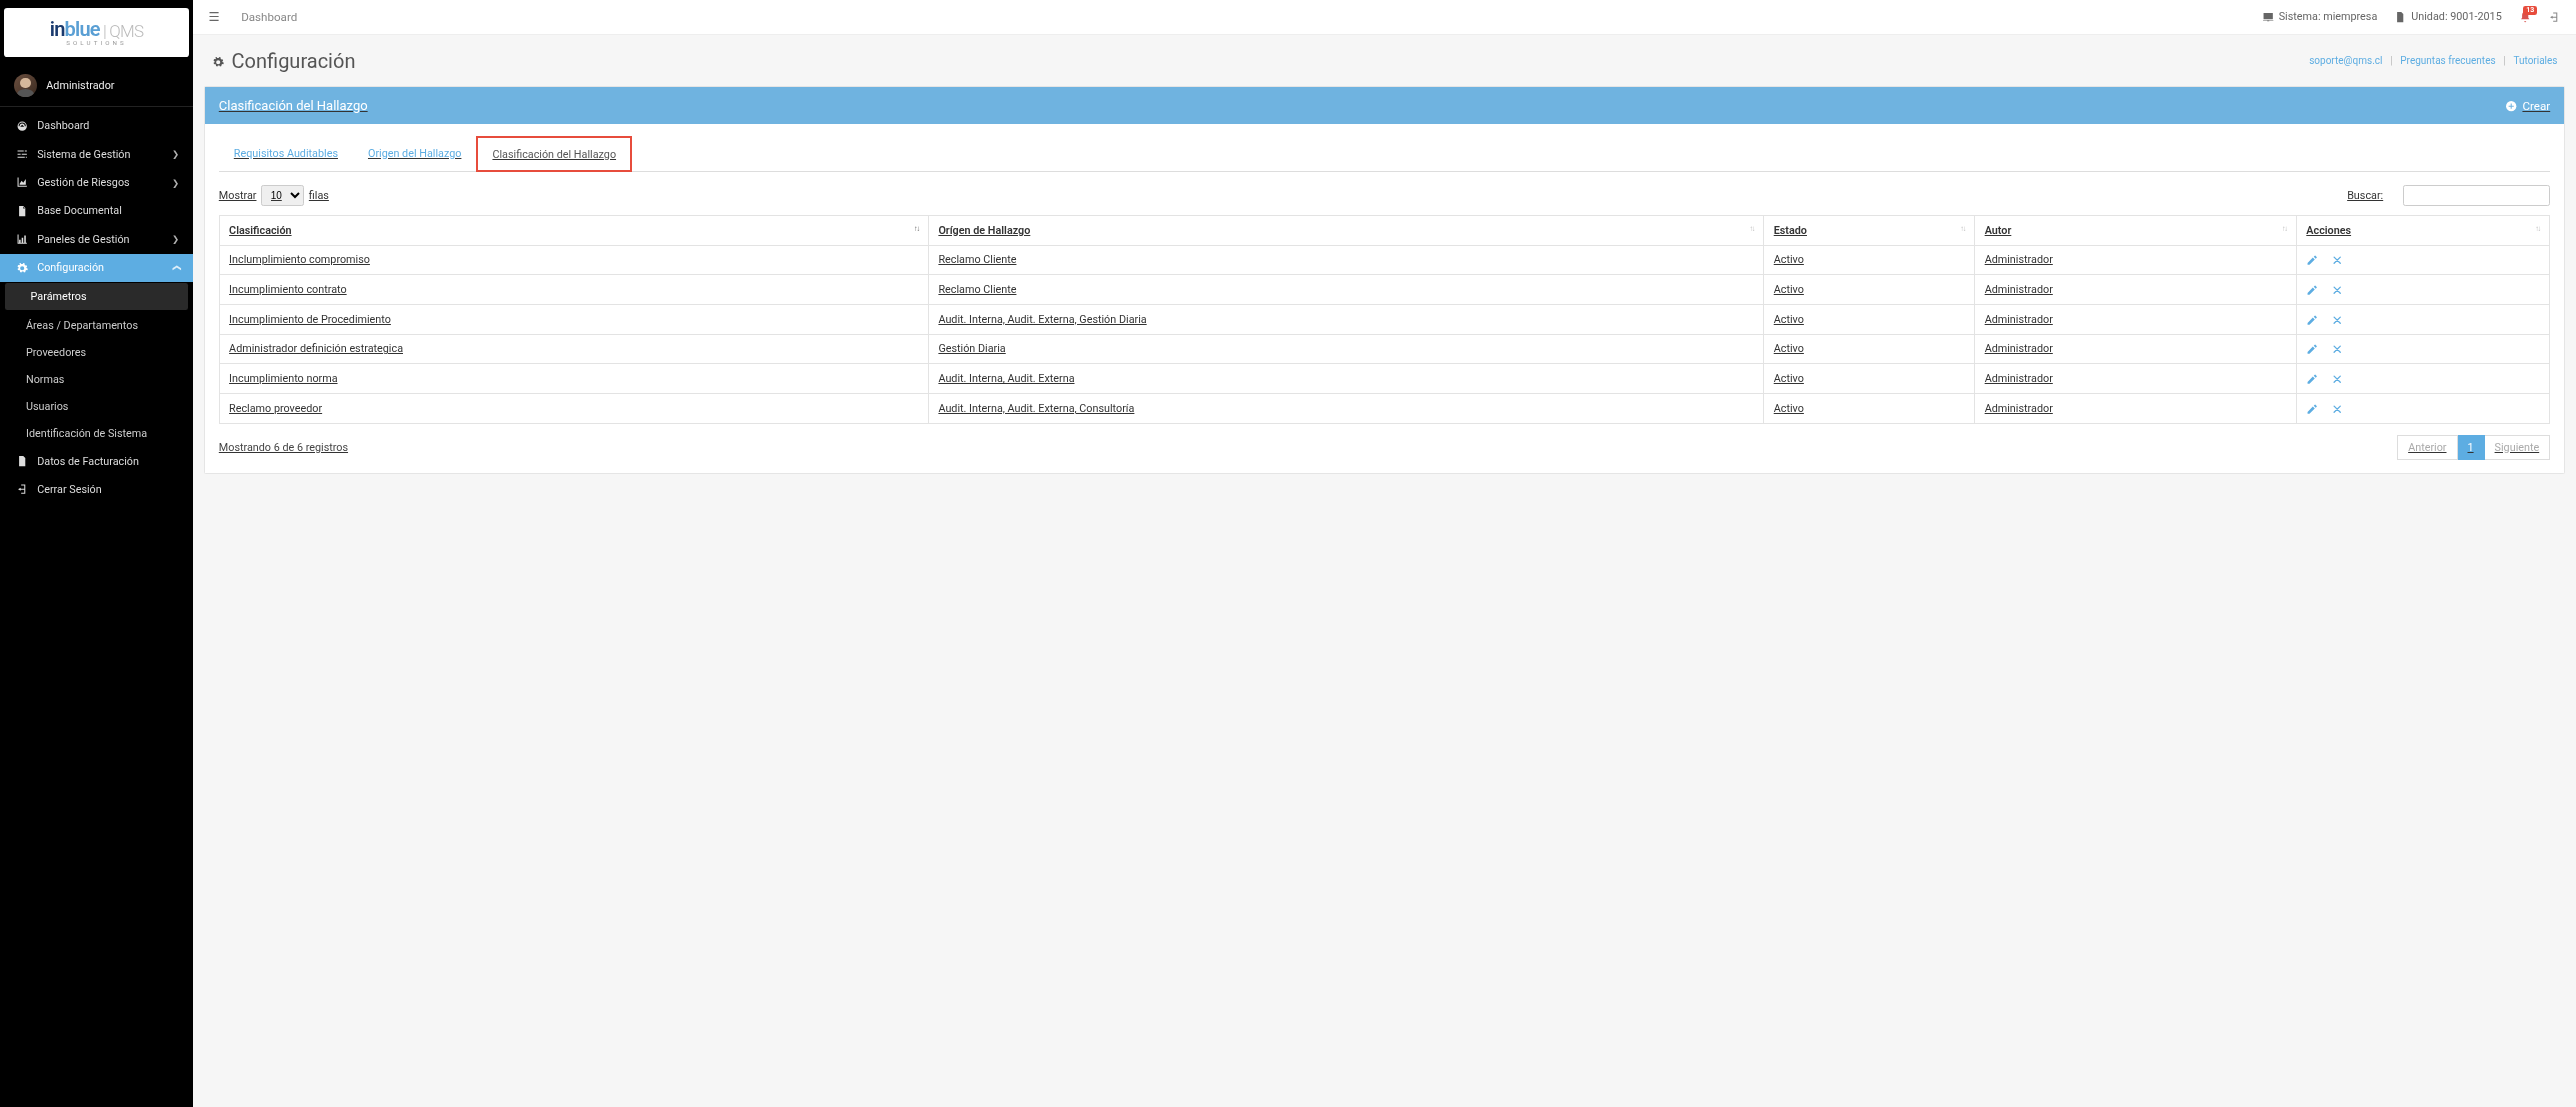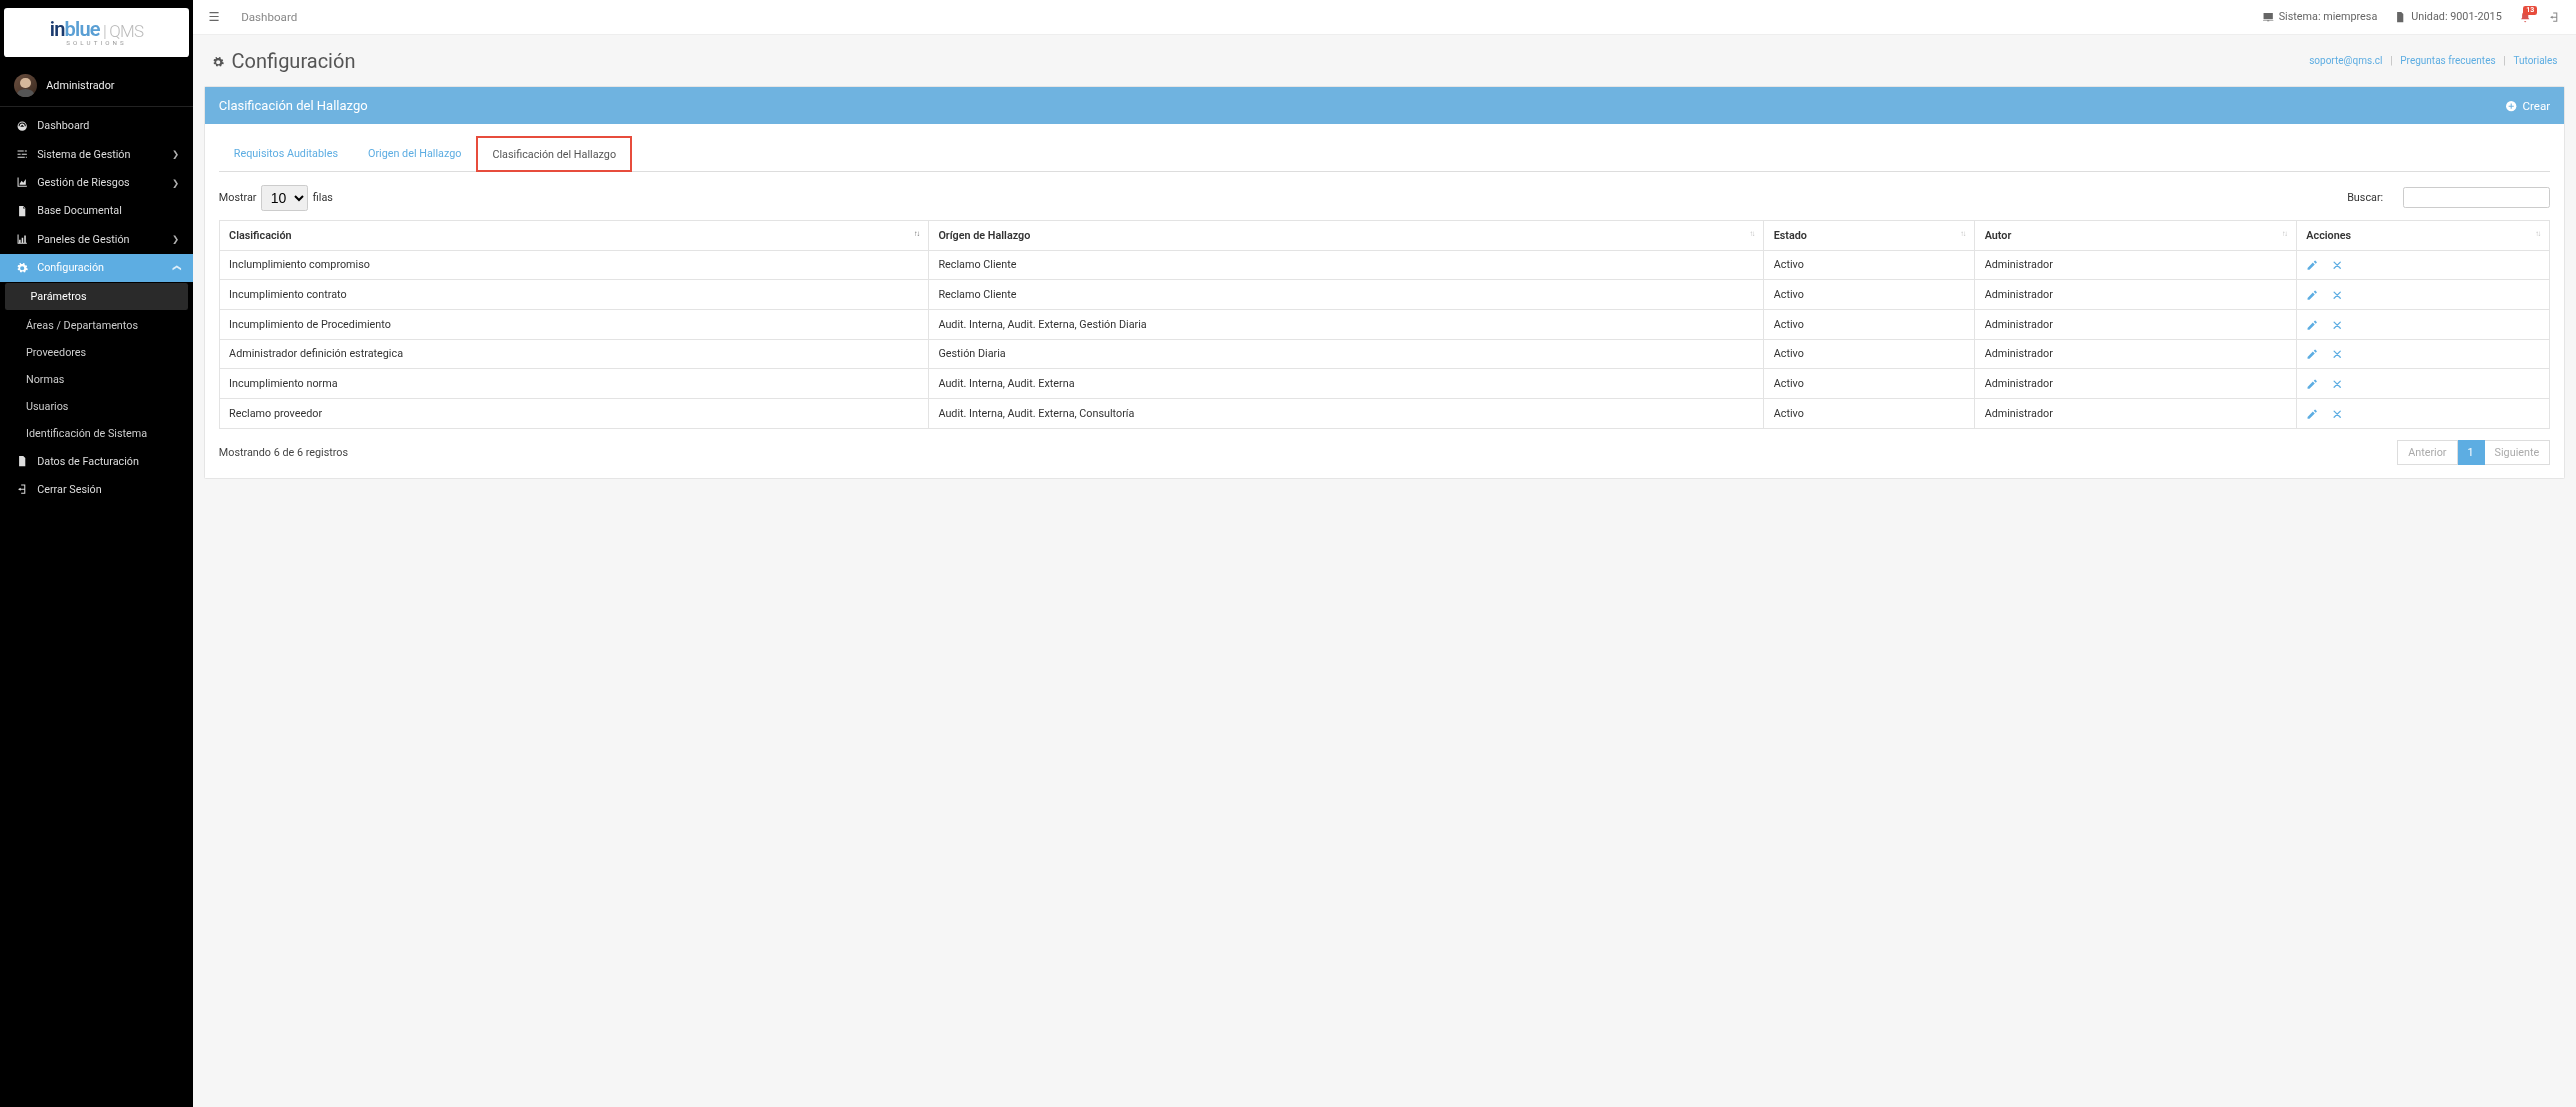--- a/index.html
+++ b/index.html
@@ -39,31 +39,31 @@
   .badge { position: absolute; top: -4.6px; right: -6.2px; background: #e74c3c; color: #fff; font-size: 7px; padding: 0.8px 3.1px; border-radius: 2.3px; font-weight: bold; }
   .logout-icon { cursor: pointer; color: #888; }
 
   .page-header { display: flex; align-items: center; padding: 14px 18.5px 6.2px; }
   .page-header h1 { font-size: 20px; font-weight: 400; color: #555; display: flex; align-items: center; gap: 7.7px; }
   .gear-lg { color: #555; }
   .header-links { margin-left: auto; display: flex; gap: 7.7px; font-size: 10px; }
   .header-links a { color: #5dade2; text-decoration: none; }
   .sep { color: #bbb; }
 
-  .panel { margin: 7.7px 10.8px 15.5px; background: #fff; border: 0.8px solid #e5e5e5; border-radius: 1.5px; }
+  .panel { margin: 7.7px 10.8px 15.5px; background: #fff; border: 0.8px solid #e5e5e5; border-radius: 1.5px; text-decoration: underline; }
   .panel-head { background: #6fb3e0; color: #fff; padding: 10.8px 14px; display: flex; align-items: center; font-size: 13px; }
   .panel-head .create-btn { margin-left: auto; display: flex; align-items: center; gap: 4.6px; cursor: pointer; font-size: 11.6px; }
   .panel-body { padding: 12.4px 14px; }
 
   .tabs { display: flex; border-bottom: 0.8px solid #ddd; margin-bottom: 12.4px; }
   .tab { padding: 9.3px 14px; color: #5dade2; cursor: pointer; font-size: 10.8px; border: 0.8px solid transparent; border-bottom: none; margin-bottom: -0.8px; }
   .tab.active { color: #555; border: 2.3px solid #e74c3c; background: #fff; position: relative; }
 
   .table-controls { display: flex; align-items: center; margin-bottom: 9.3px; font-size: 10.8px; color: #333; }
-  .length-sel { margin: 0 4.6px; padding: 3.1px 4.6px; border: 0.8px solid #ccc; border-radius: 2.3px; font-size: 14px; }
+  .length-sel { margin: 0 4.6px; padding: 3.1px 4.6px; border: 0.8px solid #ccc; border-radius: 2.3px; font-size: 10px; }
   .search-wrap { margin-left: auto; display: flex; align-items: center; gap: 20px; }
   .search-input { border: 0.8px solid #ccc; border-radius: 2.3px; padding: 3.9px 6.2px; width: 147px; font-size: 10px; }
 
   table.data { width: 100%; border-collapse: collapse; }
   table.data th, table.data td { border: 0.8px solid #e3e3e3; padding: 7.7px 9.3px; text-align: left; font-size: 10.8px; color: #333; }
   table.data th { background: #fff; font-weight: 600; position: relative; }
   .sort-icons { float: right; color: #bbb; font-size: 7.7px; letter-spacing: -1.5px; }
   .sort-icons.active { color: #666; }
   .row-actions { display: flex; gap: 12.4px; }
   .row-actions span { color: #5dade2; cursor: pointer; font-size: 10.8px; }

